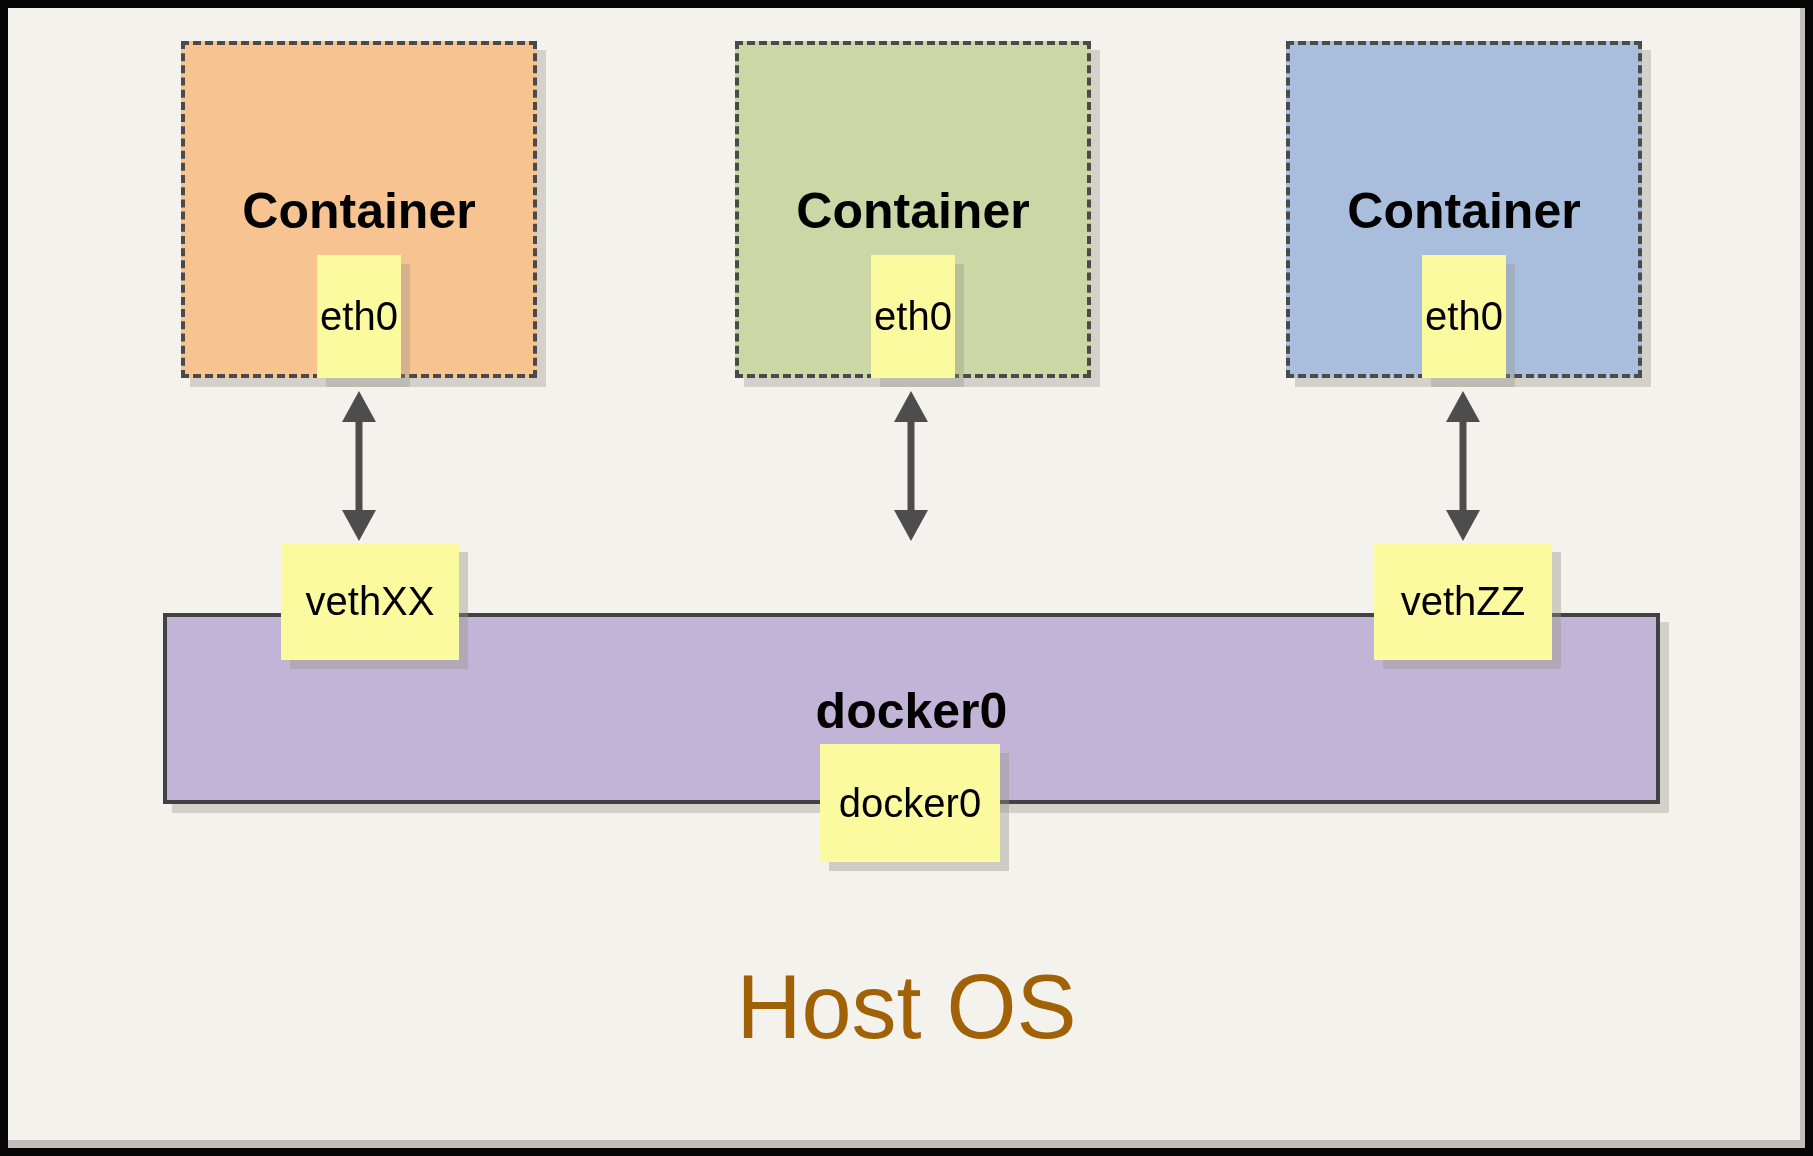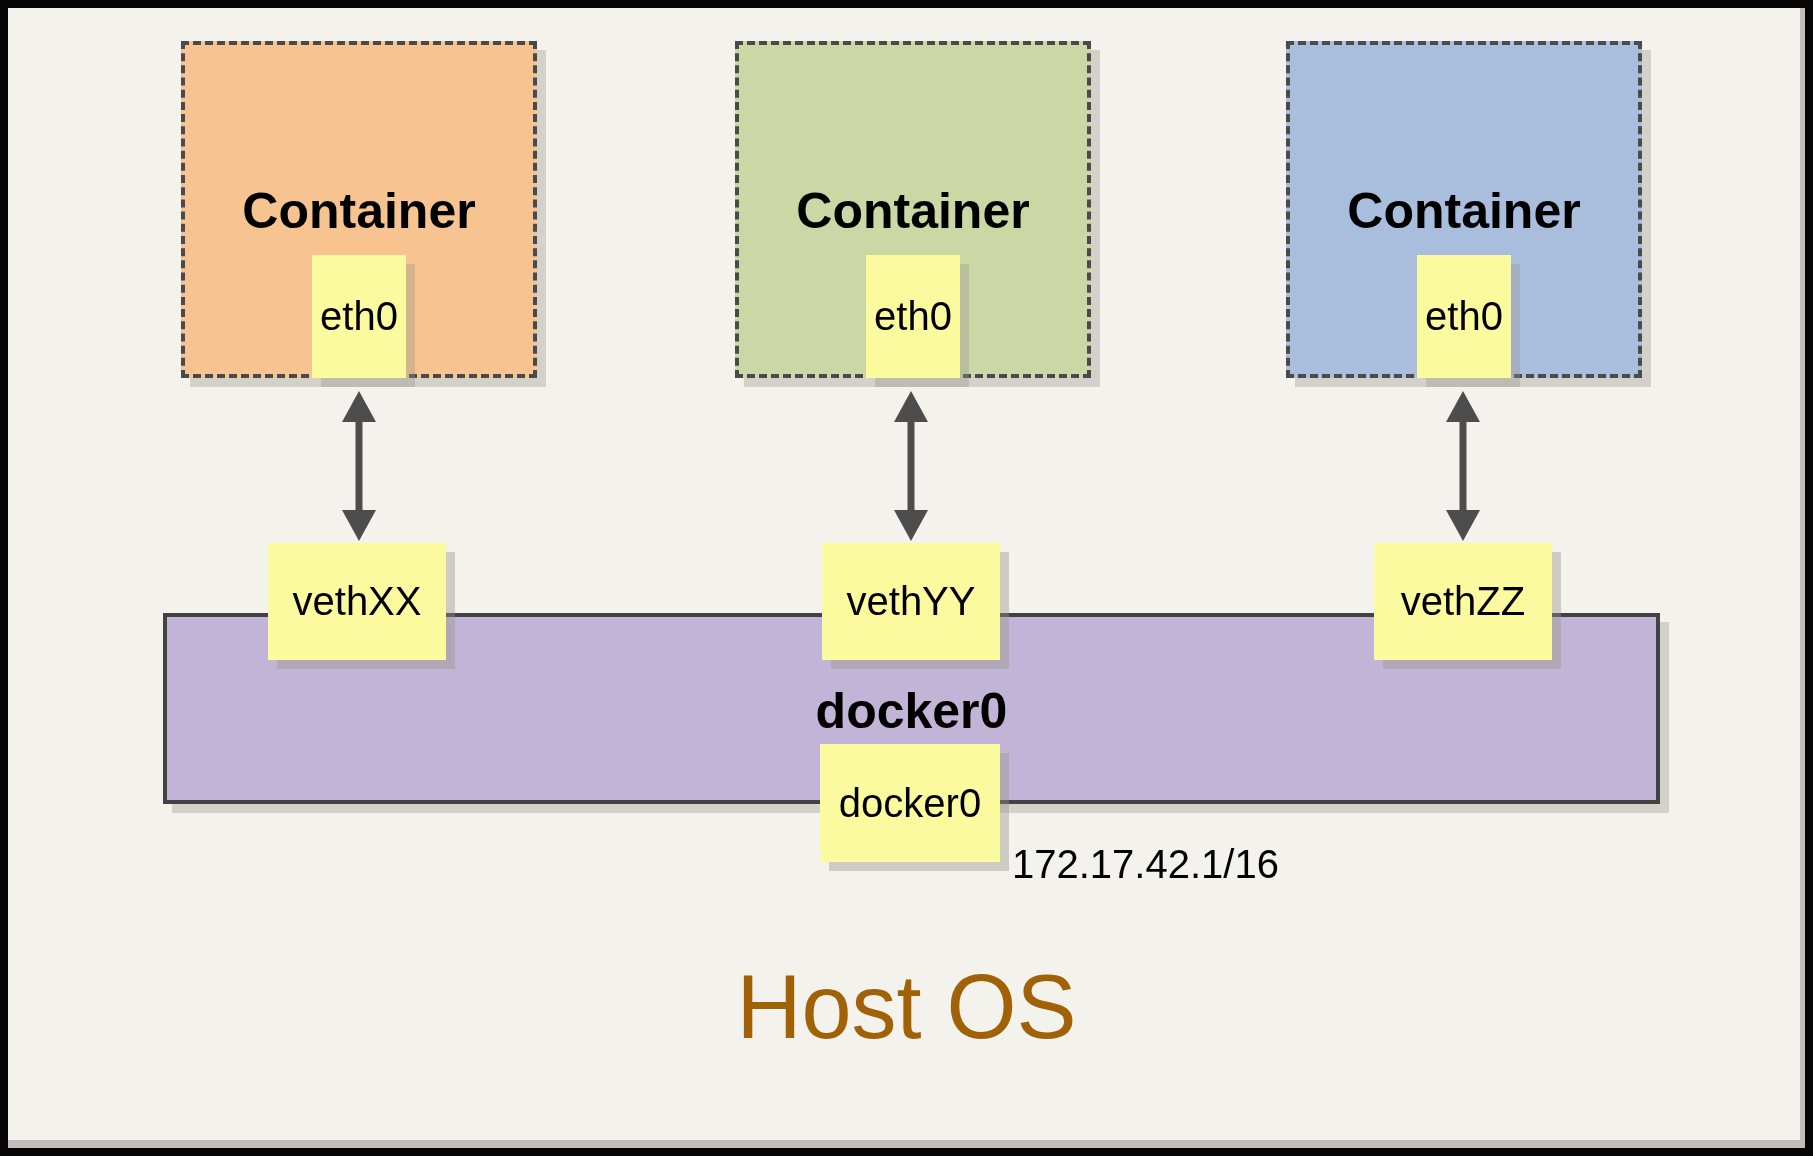--- a/index.html
+++ b/index.html
@@ -44,21 +44,21 @@
     font-size: 50px;
     line-height: 52px;
     font-weight: bold;
     color: #000;
   }
   .iface-box {
     position: absolute;
     left: 50%;
     bottom: -4px;
     transform: translateX(-50%);
-    width: 94px;
+    width: 84px;
     height: 123px;
     background: #FCFA9E;
     box-shadow: 9px 9px 0 rgba(150,148,138,0.35);
     display: flex;
     align-items: center;
     justify-content: center;
     font-size: 40px;
     color: #000;
   }
   .arrow {
@@ -99,21 +99,21 @@
     height: 117px;
     background: #FCFA9E;
     box-shadow: 9px 9px 0 rgba(150,148,138,0.40);
     display: flex;
     align-items: center;
     justify-content: center;
     font-size: 40px;
     color: #000;
     z-index: 2;
   }
-  .v1 { left: 268px; justify-content: center; }
+  .v1 { left: 281px; justify-content: center; }
   .v2 { left: 822px; }
   .v3 { left: 1374px; text-align: center; }
   .bridge-iface-box {
     position: absolute;
     left: 820px;
     top: 744px;
     width: 180px;
     height: 118px;
     background: #FCFA9E;
     box-shadow: 9px 9px 0 rgba(150,148,138,0.40);
@@ -186,29 +186,25 @@
     <polygon points="18,150 1,119 35,119" fill="#4D4D4D"></polygon>
   </svg>
 
   <div class="bridge-bar">
     <div class="bridge-label">docker0</div>
   </div>
 
   <div class="veth-box v1">
     <span>vethXX</span>
   </div>
-  <div class="veth-box v2">
-    <span>vethYY</span>
-  </div>
   <div class="veth-box v3">
     <span>vethZZ</span>
   </div>
 
   <div class="bridge-iface-box">
     <span>docker0</span>
   </div>
 
-  <div class="ip-label">172.17.42.1/16</div>
 
   <div class="host-label">Host OS</div>
 
   <div class="frame"></div>
 </div>
 
 </body></html>

